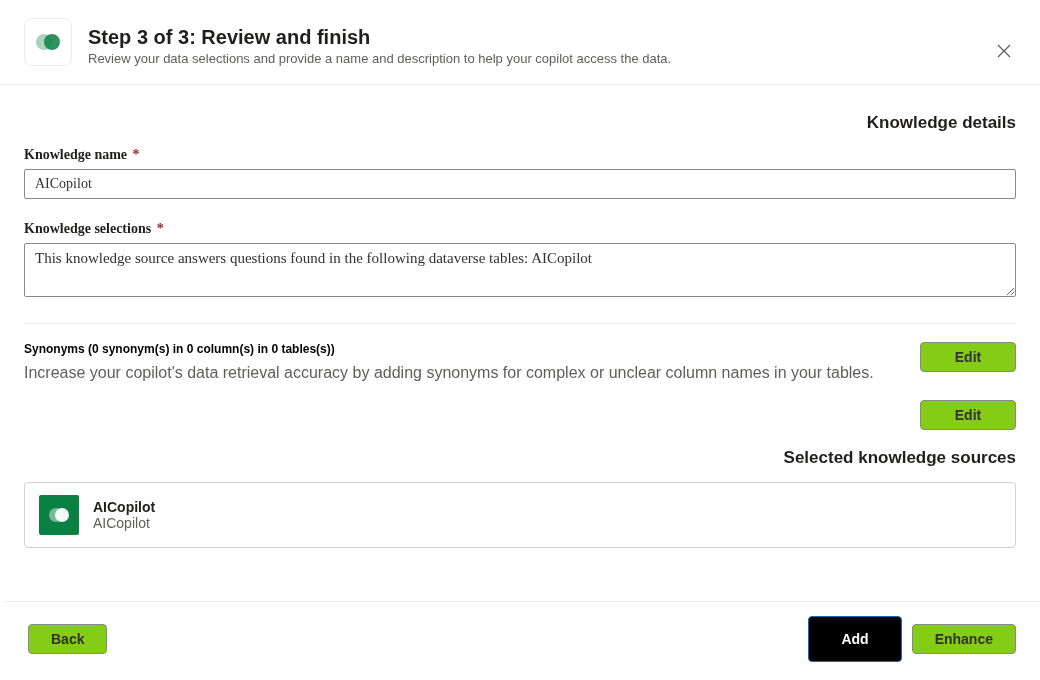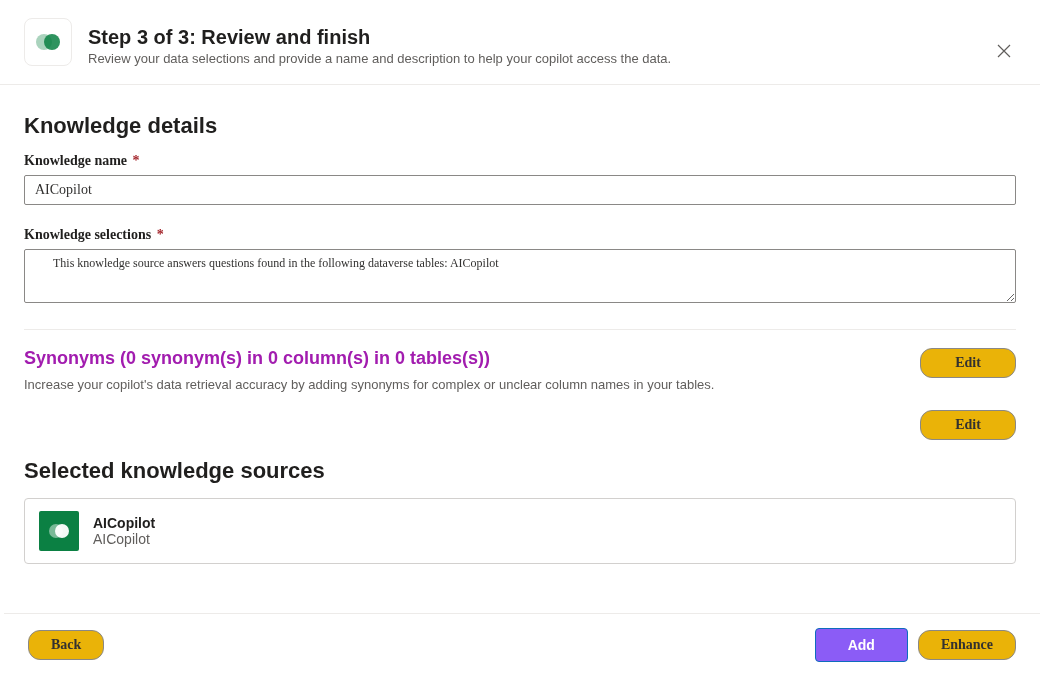--- a/index.html
+++ b/index.html
@@ -57,24 +57,25 @@
       color: #605e5c;
       margin-top: 6px;
     }
 
     .content {
       padding: 28px 24px 0 24px;
       overflow-y: auto;
     }
 
     .section-title {
-      font-size: 22px;
+      font-size: 17px;
       font-weight: 600;
       color: #201f1e;
       margin-bottom: 14px;
+      text-align: right;
     }
 
     .form-label {
       font-size: 14px;
       font-weight: 600;
       color: #201f1e;
       margin-bottom: 6px;
       display: block;
     }
 
@@ -85,24 +86,24 @@
       padding: 6px 10px;
       border: 1px solid #8a8886;
       border-radius: 2px;
       font-size: 14px;
       font-family: inherit;
       color: #323130;
     }
 
     .textarea {
       width: 100%;
-      padding: 6px 28px;
+      padding: 6px 10px;
       border: 1px solid #8a8886;
       border-radius: 2px;
-      font-size: 12px;
+      font-size: 15px;
       font-family: inherit;
       color: #323130;
       resize: vertical;
       height: 54px;
     }
 
     .field-group { margin-bottom: 22px; font-family: Liberation Serif, serif; }
 
     .divider {
       border: none;
@@ -113,41 +114,41 @@
     .row-section {
       display: flex;
       align-items: flex-start;
       justify-content: space-between;
       margin-bottom: 18px;
     }
 
     .row-section .row-left { flex: 1; padding-right: 16px; }
 
     .row-title {
-      font-size: 18px;
-      font-weight: 600;
-      color: #a21caf;
+      font-size: 12px;
+      font-weight: 600;
+      color: #000000;
       margin-bottom: 8px;
     }
 
     .row-desc {
-      font-size: 13px;
+      font-size: 16px;
       color: #605e5c;
     }
 
     .btn-secondary {
-      background: #eab308;
+      background: #84cc16;
       border: 1px solid #8a8886;
-      border-radius: 12px;
+      border-radius: 4px;
       padding: 6px 22px;
       font-size: 14px;
       font-weight: 600;
       color: #323130;
       cursor: pointer;
-      font-family: Liberation Serif, serif;
+      font-family: Liberation Sans, sans-serif;
     }
 
     .btn-edit { min-width: 96px; }
 
     .selected-source {
       border: 1px solid #d2d0ce;
       border-radius: 4px;
       padding: 12px 14px;
       display: flex;
       align-items: center;
@@ -184,24 +185,24 @@
       padding: 14px 24px 18px 24px;
       border-top: 1px solid #edebe9;
       display: flex;
       align-items: center;
       background: #ffffff;
     }
 
     .footer-spacer { flex: 1; }
 
     .btn-primary {
-      background: #8b5cf6;
+      background: #000000;
       border: 1px solid #0F6CBD;
       border-radius: 4px;
-      padding: 8px 32px;
+      padding: 14px 32px;
       font-size: 14px;
       font-weight: 600;
       color: #ffffff;
       cursor: pointer;
       font-family: inherit;
       margin-right: 10px;
     }
   </style>
 </head>
 <body>

